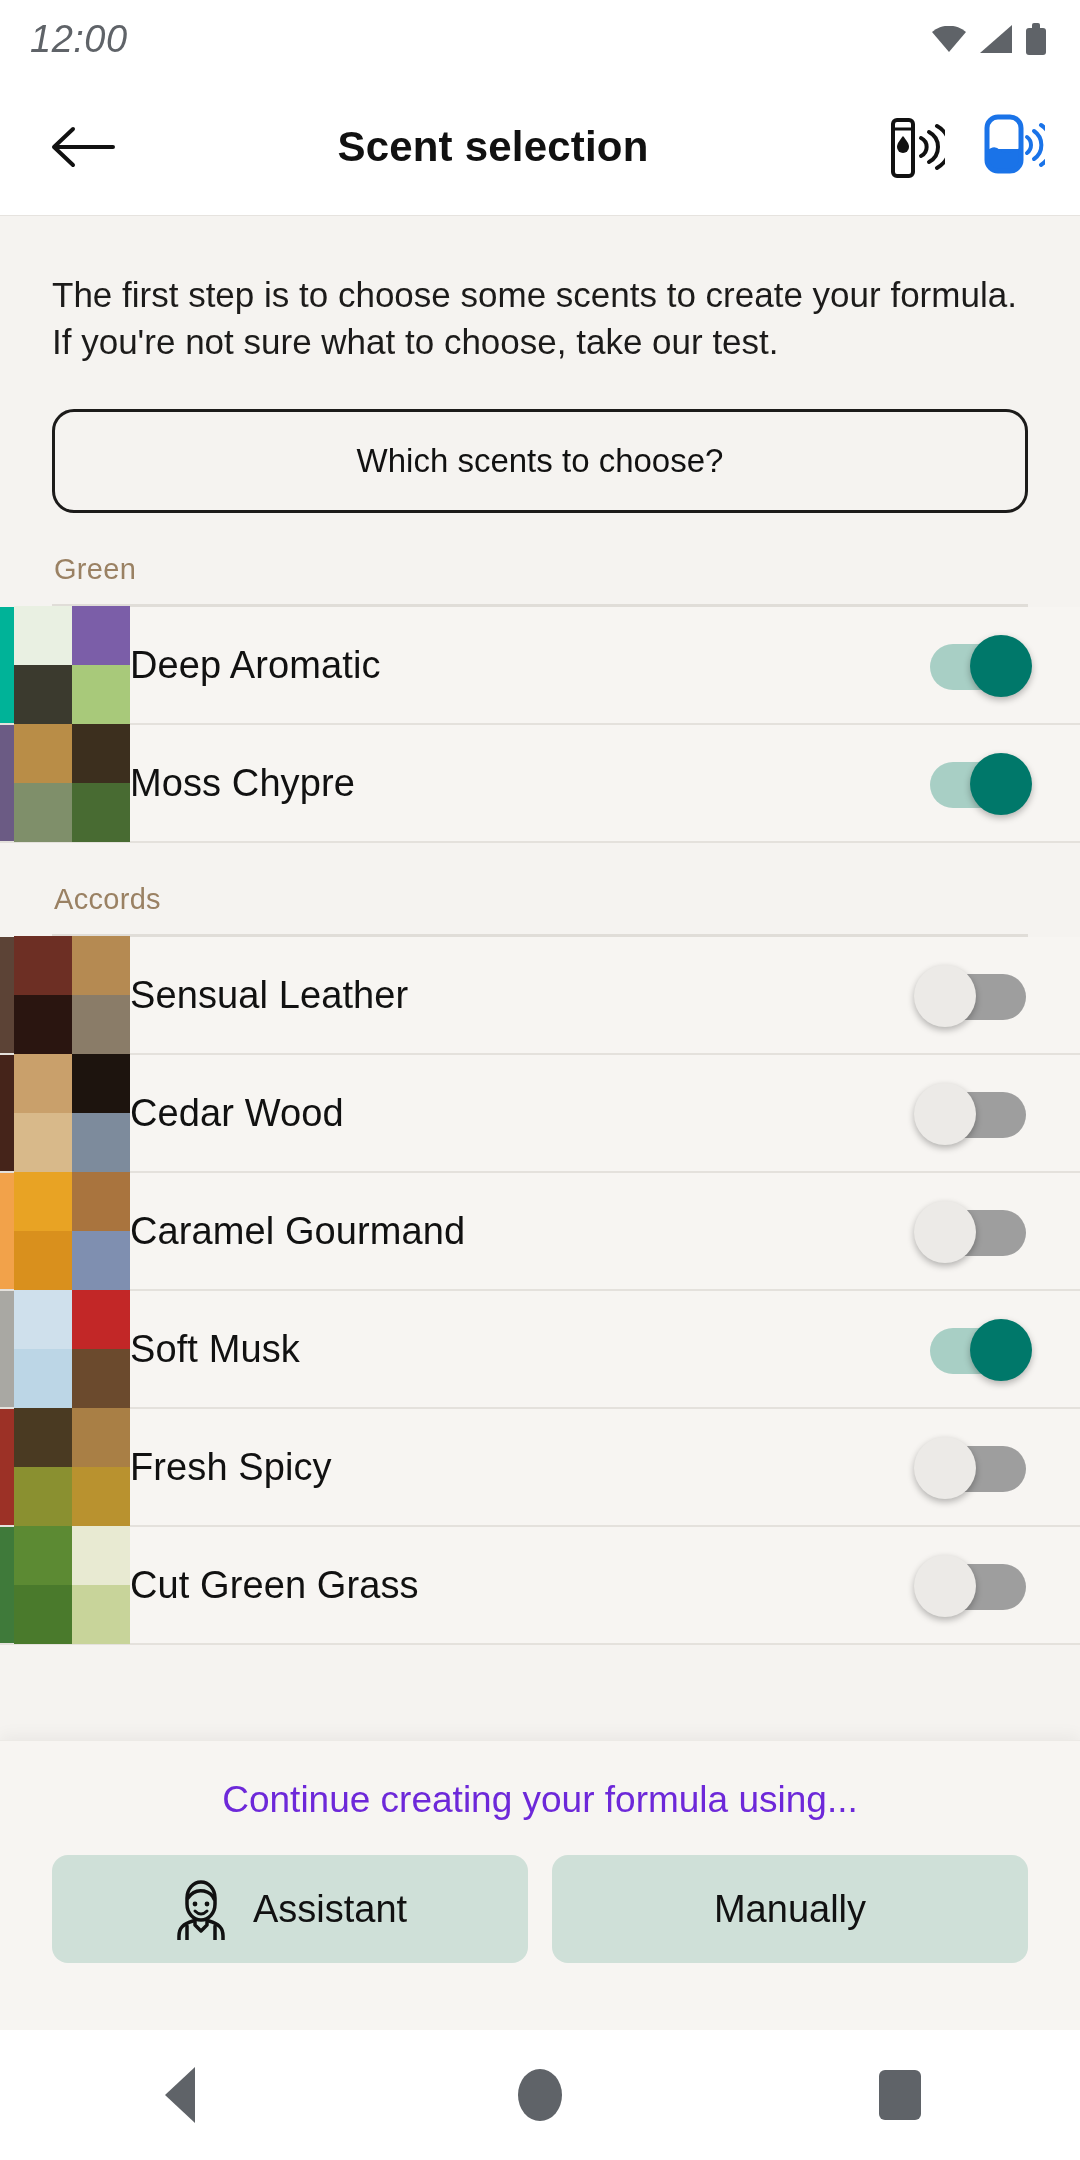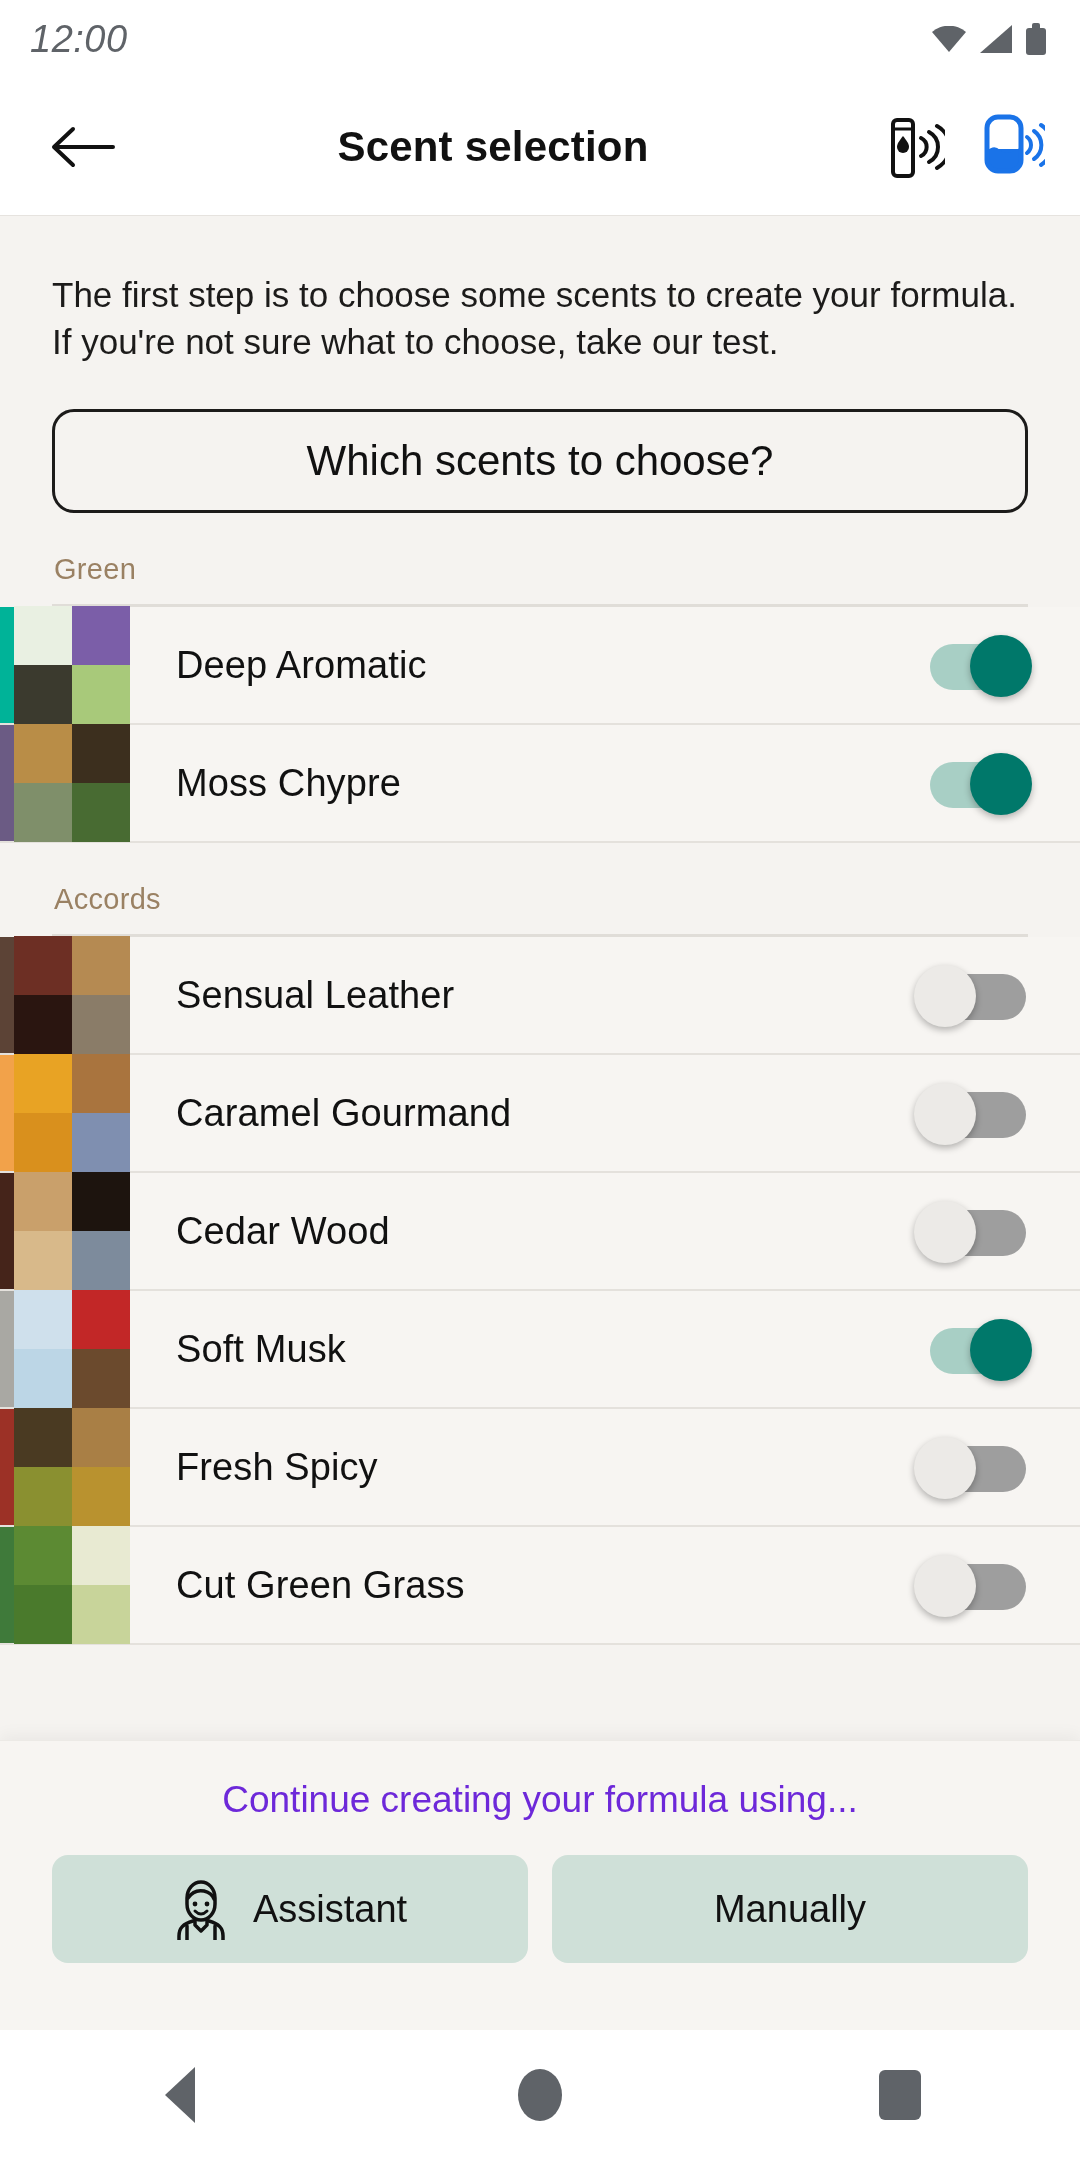--- a/index.html
+++ b/index.html
@@ -47,41 +47,41 @@
     background:#f5f3f0; overflow:hidden;margin-top:24px;
   }
   .intro{
     font-size:35px; line-height:1.33; color:#1c1b1a;
     padding:32px 48px 0 52px;
   }
   .chooseBtn{
     margin:44px 52px 0 52px; height:104px;
     border:3px solid #1c1b1a; border-radius:22px;
     display:flex; align-items:center; justify-content:center;
-    font-size:42px; color:#111111; background:transparent;
+    font-size:33px; color:#111111; background:transparent;
   }
   .sectionHdr{
     font-size:29px; color:#9a8163; padding:40px 0 18px 54px; letter-spacing:.3px;
   }
   .listTopRule{ height:3px; background:#e0ddd8; margin:0 52px 0 52px; }
 
   .row{
     position:relative; display:flex; align-items:center;
     height:118px; background:#f7f5f2;
     border-bottom:2px solid #e4e1dc;
   }
   .accent{ width:14px; align-self:stretch; flex:0 0 14px; }
   .thumb{
     width:116px; height:118px; flex:0 0 116px;
     display:grid; grid-template-columns:1fr 1fr; grid-template-rows:1fr 1fr;
     overflow:hidden;
   }
   .thumb span{ display:block; width:100%; height:100%; }
   .rowlabel{
-    flex:1; font-size:38px; color:#111111; padding-left:46px; letter-spacing:.1px;
+    flex:1; font-size:38px; color:#111111; letter-spacing:.1px;
   }
   .switch{ width:118px; height:70px; position:relative; margin-right:48px; flex:0 0 118px; }
   .track{
     position:absolute; right:6px; top:14px; width:96px; height:46px; border-radius:23px;
   }
   .thumbknob{
     position:absolute; top:5px; width:62px; height:62px; border-radius:50%;
     box-shadow:0 3px 7px rgba(0,0,0,.28);
   }
   .switch.on .track{ background:#a8cfc5; }
@@ -217,42 +217,42 @@
           <span style="background: rgb(42, 21, 16);"></span>
           <span style="background: rgb(138, 124, 104);"></span>
         </div>
         <div class="rowlabel">Sensual Leather</div>
         <div class="switch off">
           <span class="track"></span>
           <span class="thumbknob"></span>
         </div>
       </div>
       <div class="row">
+        <div class="accent" style="background: rgb(69, 36, 26);"></div>
+        <div class="thumb">
+          <span style="background: rgb(201, 160, 107);"></span>
+          <span style="background: rgb(29, 20, 14);"></span>
+          <span style="background: rgb(216, 185, 138);"></span>
+          <span style="background: rgb(125, 139, 156);"></span>
+        </div>
+        <div class="rowlabel">Cedar Wood</div>
+        <div class="switch off">
+          <span class="track"></span>
+          <span class="thumbknob"></span>
+        </div>
+      </div>
+      <div class="row">
         <div class="accent" style="background: rgb(242, 162, 74);"></div>
         <div class="thumb">
           <span style="background: rgb(232, 163, 36);"></span>
           <span style="background: rgb(169, 116, 62);"></span>
           <span style="background: rgb(217, 144, 29);"></span>
           <span style="background: rgb(127, 143, 176);"></span>
         </div>
         <div class="rowlabel">Caramel Gourmand</div>
-        <div class="switch off">
-          <span class="track"></span>
-          <span class="thumbknob"></span>
-        </div>
-      </div>
-      <div class="row">
-        <div class="accent" style="background: rgb(69, 36, 26);"></div>
-        <div class="thumb">
-          <span style="background: rgb(201, 160, 107);"></span>
-          <span style="background: rgb(29, 20, 14);"></span>
-          <span style="background: rgb(216, 185, 138);"></span>
-          <span style="background: rgb(125, 139, 156);"></span>
-        </div>
-        <div class="rowlabel">Cedar Wood</div>
         <div class="switch off">
           <span class="track"></span>
           <span class="thumbknob"></span>
         </div>
       </div>
       <div class="row">
         <div class="accent" style="background: rgb(169, 168, 163);"></div>
         <div class="thumb">
           <span style="background: rgb(207, 224, 236);"></span>
           <span style="background: rgb(194, 39, 39);"></span>

